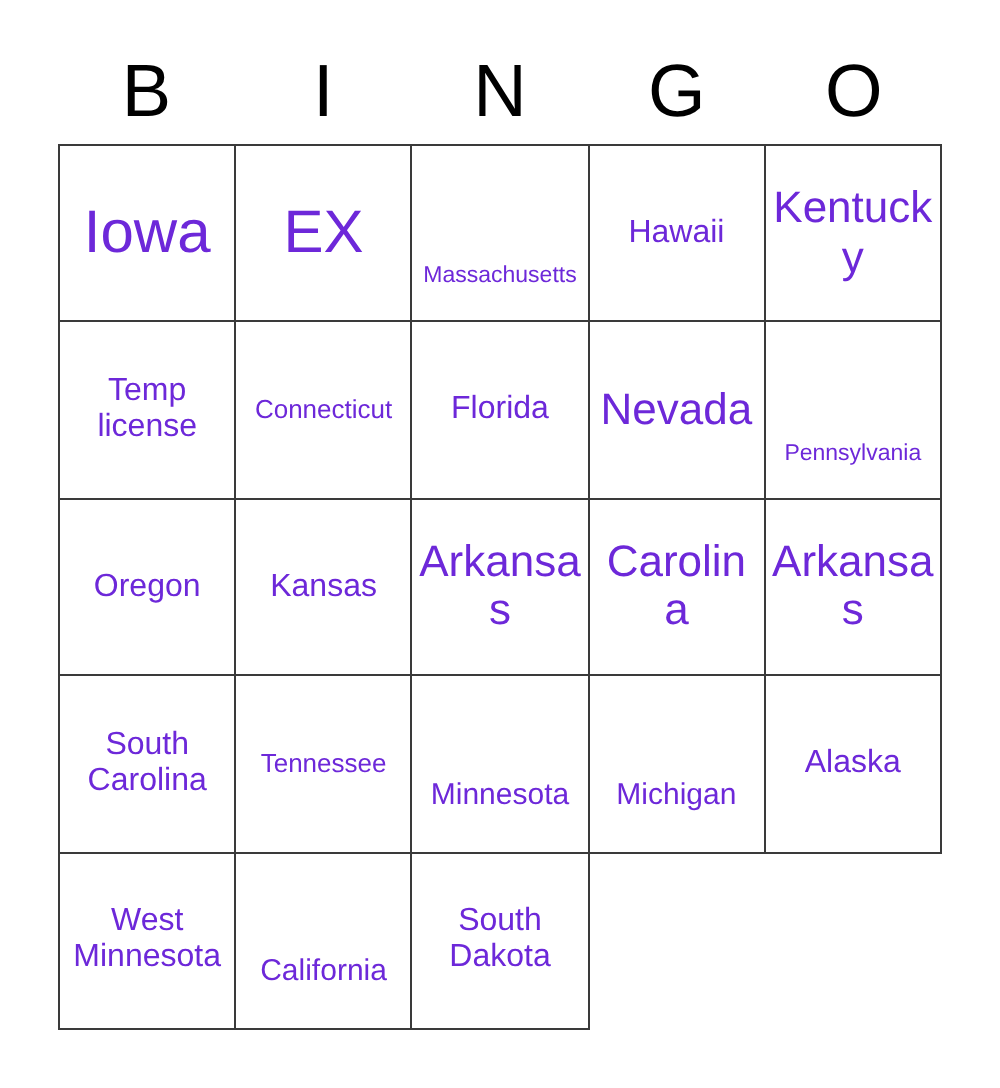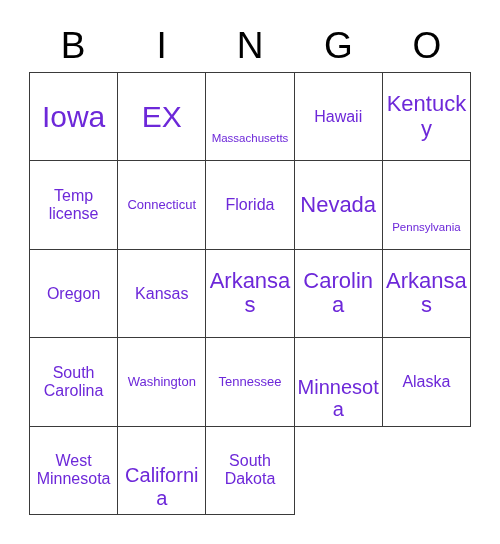--- a/index.html
+++ b/index.html
@@ -68,21 +68,21 @@
     display: block;
     width: 100%;
     line-height: 1.12;
     word-wrap: break-word;
     color: #6d28d9;
   }
   
   .fs-xl   { font-size: 30px; }
   .fs-lg   { font-size: 16px; }
   .fs-md   { font-size: 22px; }
-  .fs-sm   { font-size: 20px; margin-top: 33px; }
+  .fs-sm   { font-size: 15px; margin-top: 33px; }
   .fs-xs   { font-size: 13px; }
   .fs-xxs  { font-size: 11.5px; margin-top: 44px; }
 </style>
 </head>
 <body>
 
 <div class="card">
 
   <div class="header-row">
     <div class="header-cell">B</div>
@@ -135,27 +135,27 @@
       <div class="cell">
         <span class="cell-text fs-md">Carolina</span>
       </div>
       <div class="cell">
         <span class="cell-text fs-md">Arkansas</span>
       </div>
       <div class="cell">
         <span class="cell-text fs-lg">South Carolina</span>
       </div>
       <div class="cell">
-        <span class="cell-text fs-xs">Washington</span>
-      </div>
-      <div class="cell">
         <span class="cell-text fs-xs">Tennessee</span>
       </div>
       <div class="cell">
         <span class="cell-text fs-sm">Minnesota</span>
+      </div>
+      <div class="cell">
+        <span class="cell-text fs-sm">Michigan</span>
       </div>
       <div class="cell">
         <span class="cell-text fs-lg">Alaska</span>
       </div>
       <div class="cell">
         <span class="cell-text fs-lg">West Minnesota</span>
       </div>
       <div class="cell">
         <span class="cell-text fs-sm">California</span>
       </div>

